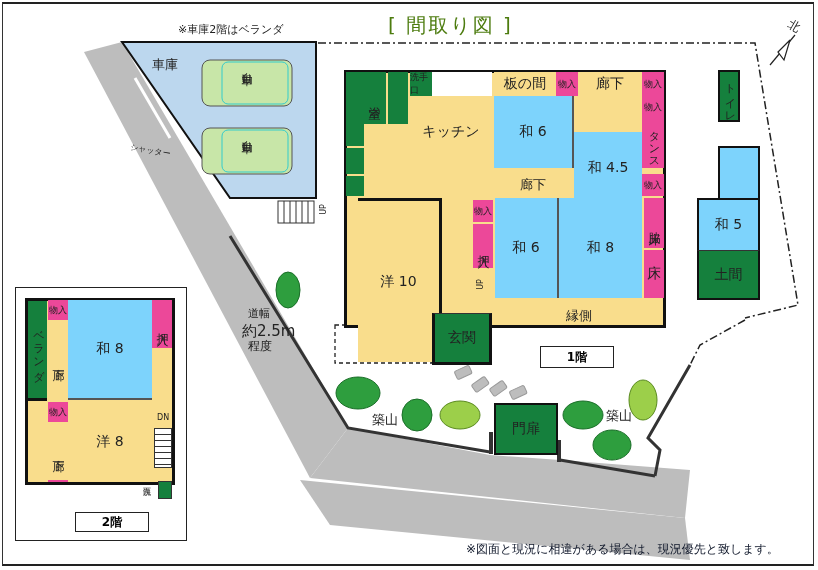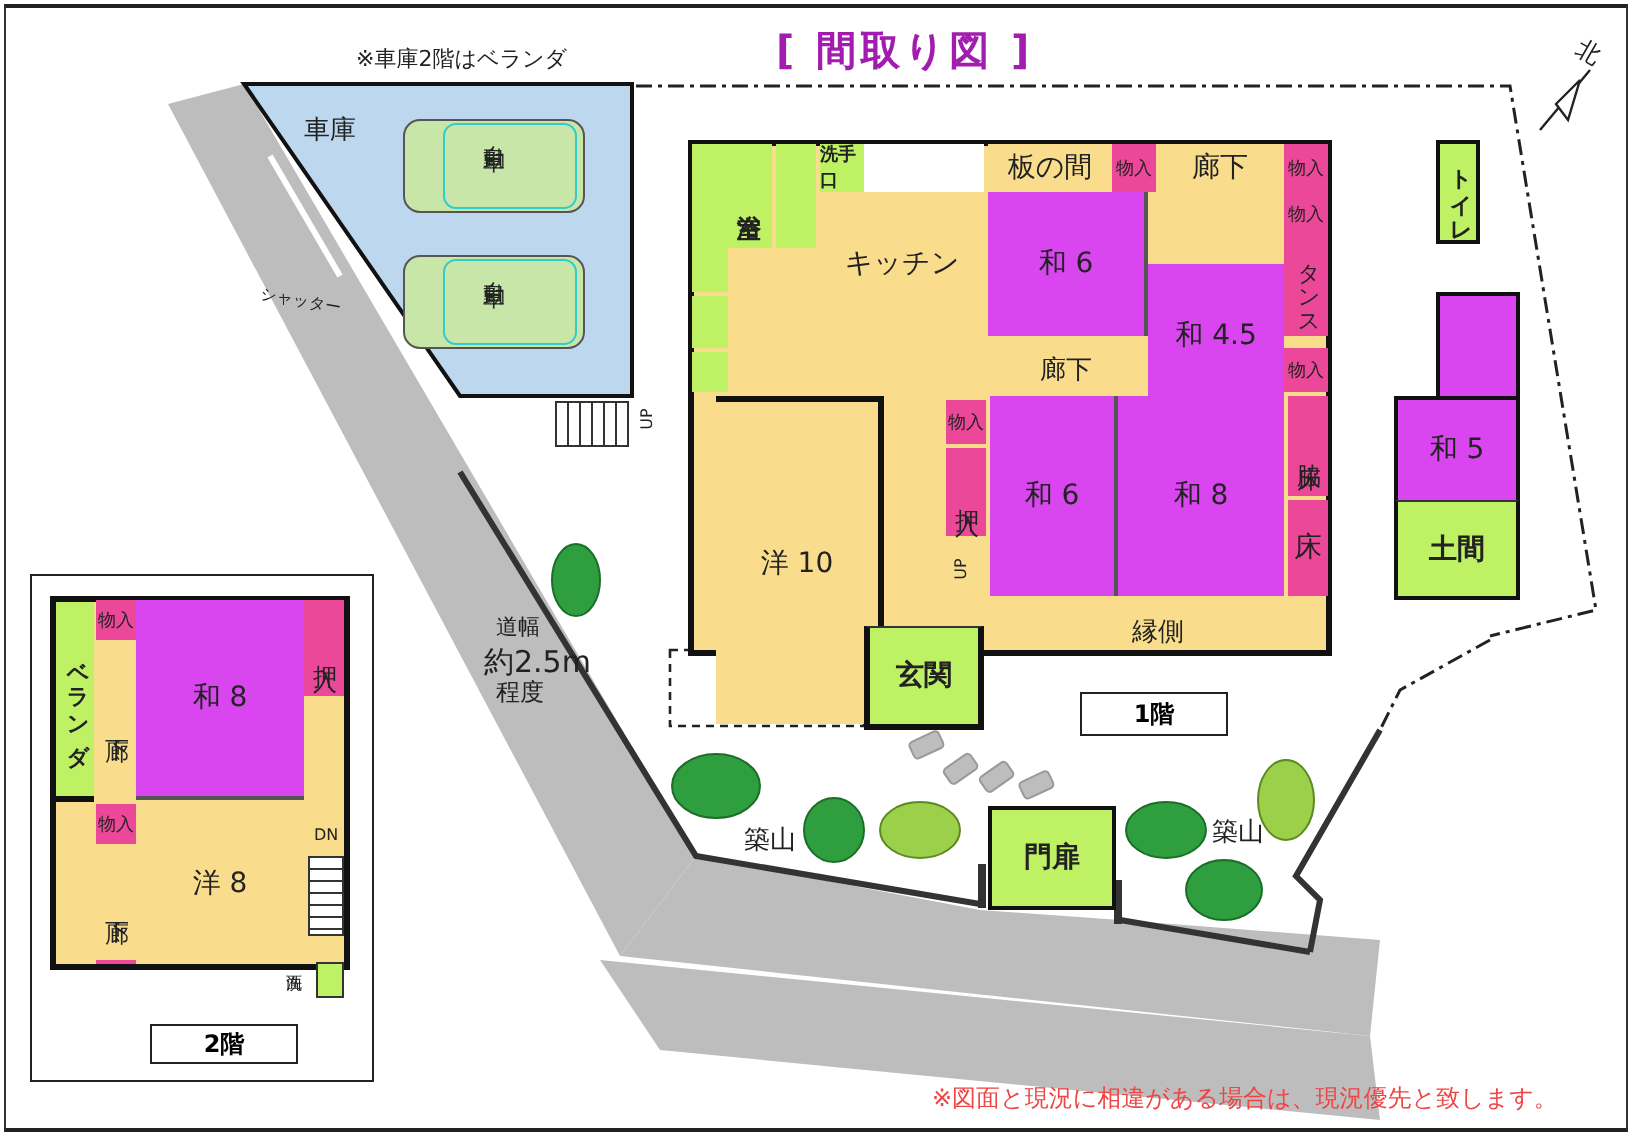--- a/index.html
+++ b/index.html
@@ -1,26 +1,26 @@
 <!DOCTYPE html>
 <html><head>
 <meta charset="utf-8">
 <style>
   html,body{margin:0;padding:0;background:#fff;}
   body{width:818px;height:570px;position:relative;overflow:hidden;font-family:"DejaVu Sans",sans-serif;}
   .frame{position:absolute;left:2px;top:2px;width:812px;height:564px;border:1px solid #333;border-top:2px solid #222;border-bottom:2px solid #222;box-sizing:border-box;}
   .abs{position:absolute;}
   .lbl{position:absolute;font-size:13px;color:#222;white-space:nowrap;}
-  .title{position:absolute;left:388px;top:12px;font-size:20px;font-weight:bold;letter-spacing:2px;color:#a21caf;}
+  .title{position:absolute;left:388px;top:12px;font-size:20px;font-weight:normal;letter-spacing:2px;color:#4d7c0f;}
   .note-top{position:absolute;left:178px;top:22px;font-size:11px;color:#222;}
-  .note-bottom{position:absolute;left:466px;top:541px;font-size:12px;color:#ef4444;}
+  .note-bottom{position:absolute;left:466px;top:541px;font-size:12px;color:#0f172a;}
   .room{position:absolute;box-sizing:border-box;display:flex;align-items:center;justify-content:center;font-size:14px;color:#222;}
   .y{background:#f9dd8c;}
-  .g{background:#d946ef;}
-  .b{background:#bef264;font-weight:bold;}
+  .g{background:#7dd3fc;}
+  .b{background:#15803d;}
   .p{background:#ec4899;}
   .vtext{writing-mode:vertical-rl;text-orientation:upright;font-size:12px;letter-spacing:1px;}
   .small{font-size:9px;}
   .floorlabel{position:absolute;border:1px solid #222;background:#fff;font-size:12px;display:flex;align-items:center;justify-content:center;font-weight:bold;}
   svg{position:absolute;left:0;top:0;}
 </style>
 </head>
 <body>
 
 <div class="frame"></div>

